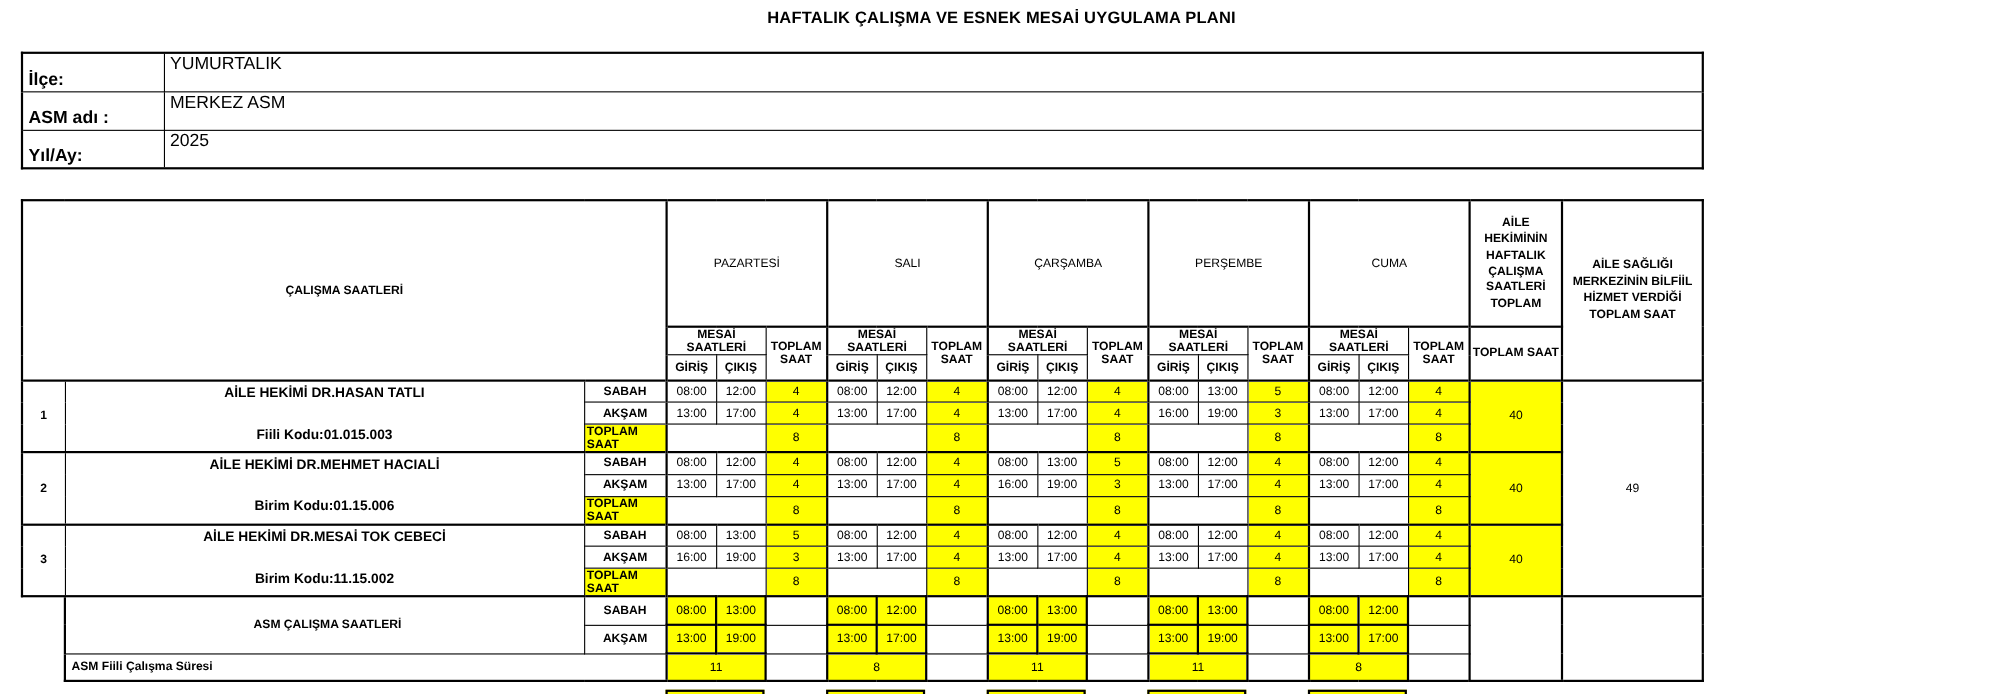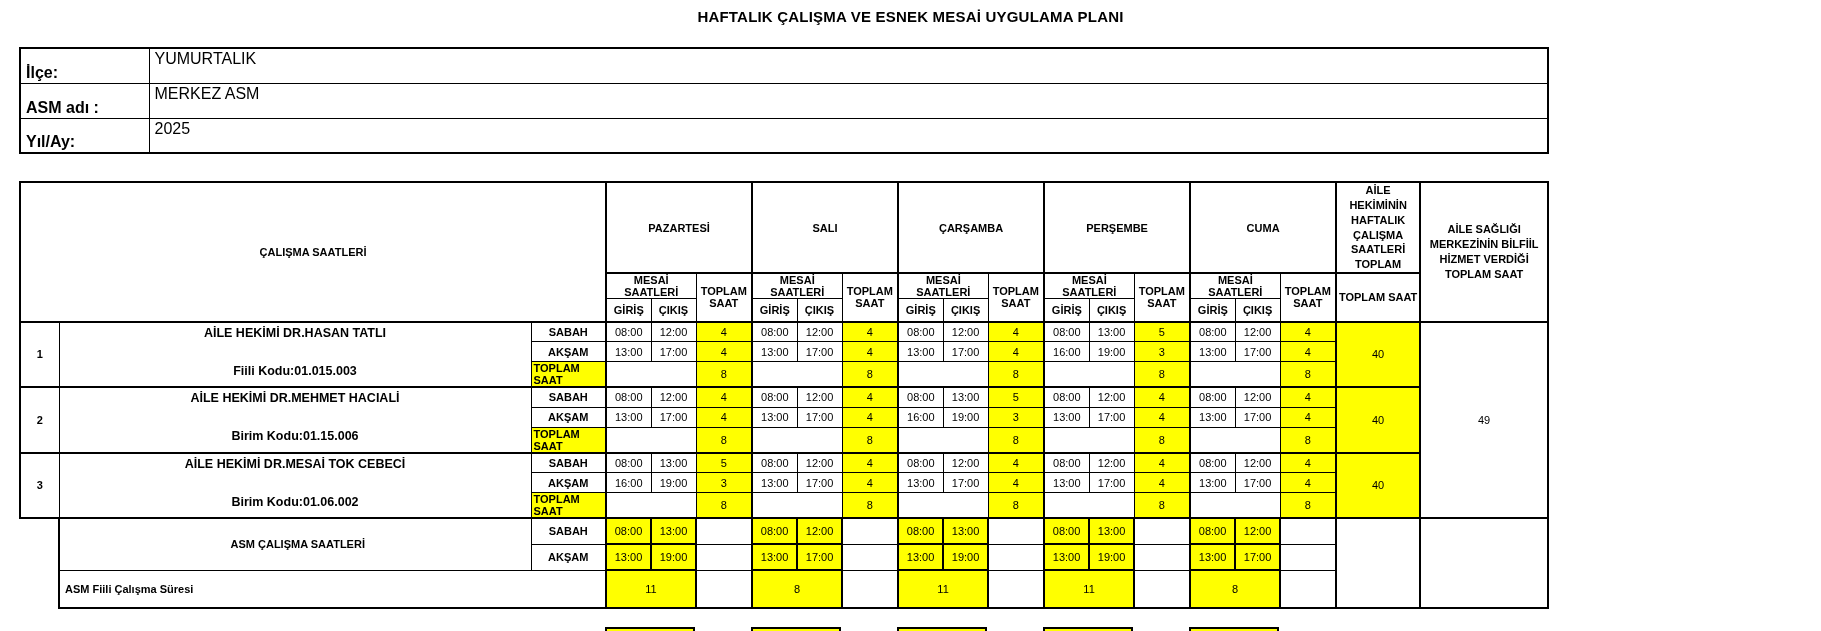--- a/index.html
+++ b/index.html
@@ -21,36 +21,36 @@
   #main{position:absolute;left:19px;top:181px;width:1530px;}
   #main td{border:1px solid #000;font-size:11px;text-align:center;
            vertical-align:middle;padding:0;overflow:hidden;}
   .b2t{border-top-width:2px !important}
   .b2b{border-bottom-width:2px !important}
   .b2l{border-left-width:2px !important}
   .b2r{border-right-width:2px !important}
   .thick{border-width:2px !important}
   .yellow{background:#FFFF00;}
   .corner{font-size:12.5px;font-weight:bold;margin-left:22px;}
-  .day{font-size:12.5px;font-weight:bold;}
+  .day{font-size:12.5px;font-weight:normal;}
   .subhdr{font-size:11px;font-weight:bold;}
-  .hdr-small{font-size:10.5px;font-weight:bold;line-height:1.35;padding:0 6px !important;}
+  .hdr-small{font-size:10.5px;font-weight:bold;line-height:1.35;padding:12px 6px !important;}
   .num{font-size:11px;font-weight:bold;}
   .name-cell{text-align:center;vertical-align:top !important;padding:3px 5px 2px 5px !important;}
   .namewrap{display:flex;flex-direction:column;justify-content:space-between;height:52px;}
   .dname,.dcode{font-weight:bold;font-size:12.5px;white-space:nowrap;}
   .period{font-size:11px;font-weight:bold;}
   .period-left{text-align:left !important;padding-left:2px !important;}
   .time{font-size:11px;}
   .val{font-size:11px;}
   .invis{border:none !important;background:#fff;}
   .asm-label{text-align:right;font-weight:bold;font-size:12.5px;padding-left:5px !important;}
   .fiili-label{text-align:left !important;font-weight:bold;font-size:12.5px;padding-left:5px !important;}
   tr.h71{height:71px}tr.h25{height:25px}tr.h23{height:23px}
-  tr.h20{height:20px}tr.h26{height:26px}tr.hf{height:38px}
+  tr.h20{height:20px}tr.h26{height:26px}tr.hf{height:25px}
 
   
   .strip{position:absolute;left:605px;top:627px;display:flex;}
   .strip-pair{width:90px;height:12px;background:#FFFF00;border:2px solid #000;box-sizing:border-box;}
   .strip-gap{width:56px;height:12px;}
 </style>
 </head>
 <body>
 
 <div class="title">HAFTALIK ÇALIŞMA VE ESNEK MESAİ UYGULAMA PLANI</div>
@@ -254,21 +254,21 @@
     <td class="val yellow">8</td>
     <td class="b2l" colspan="2"></td>
     <td class="val yellow">8</td>
   </tr>
 
   <tr class="h20">
     <td class="num b2l b2t b2b" rowspan="3">3</td>
     <td class="name-cell b2t" rowspan="3">
       <div class="namewrap">
         <div class="dname">AİLE HEKİMİ DR.MESAİ TOK CEBECİ</div>
-        <div class="dcode">Birim Kodu:01.06.002</div>
+        <div class="dcode">Birim Kodu:11.15.002</div>
       </div>
     </td>
     <td class="period b2t">SABAH</td>
     <td class="time b2l b2t">08:00</td>
     <td class="time b2t">13:00</td>
     <td class="val yellow b2t">5</td>
     <td class="time b2l b2t">08:00</td>
     <td class="time b2t">12:00</td>
     <td class="val yellow b2t">4</td>
     <td class="time b2l b2t">08:00</td>

